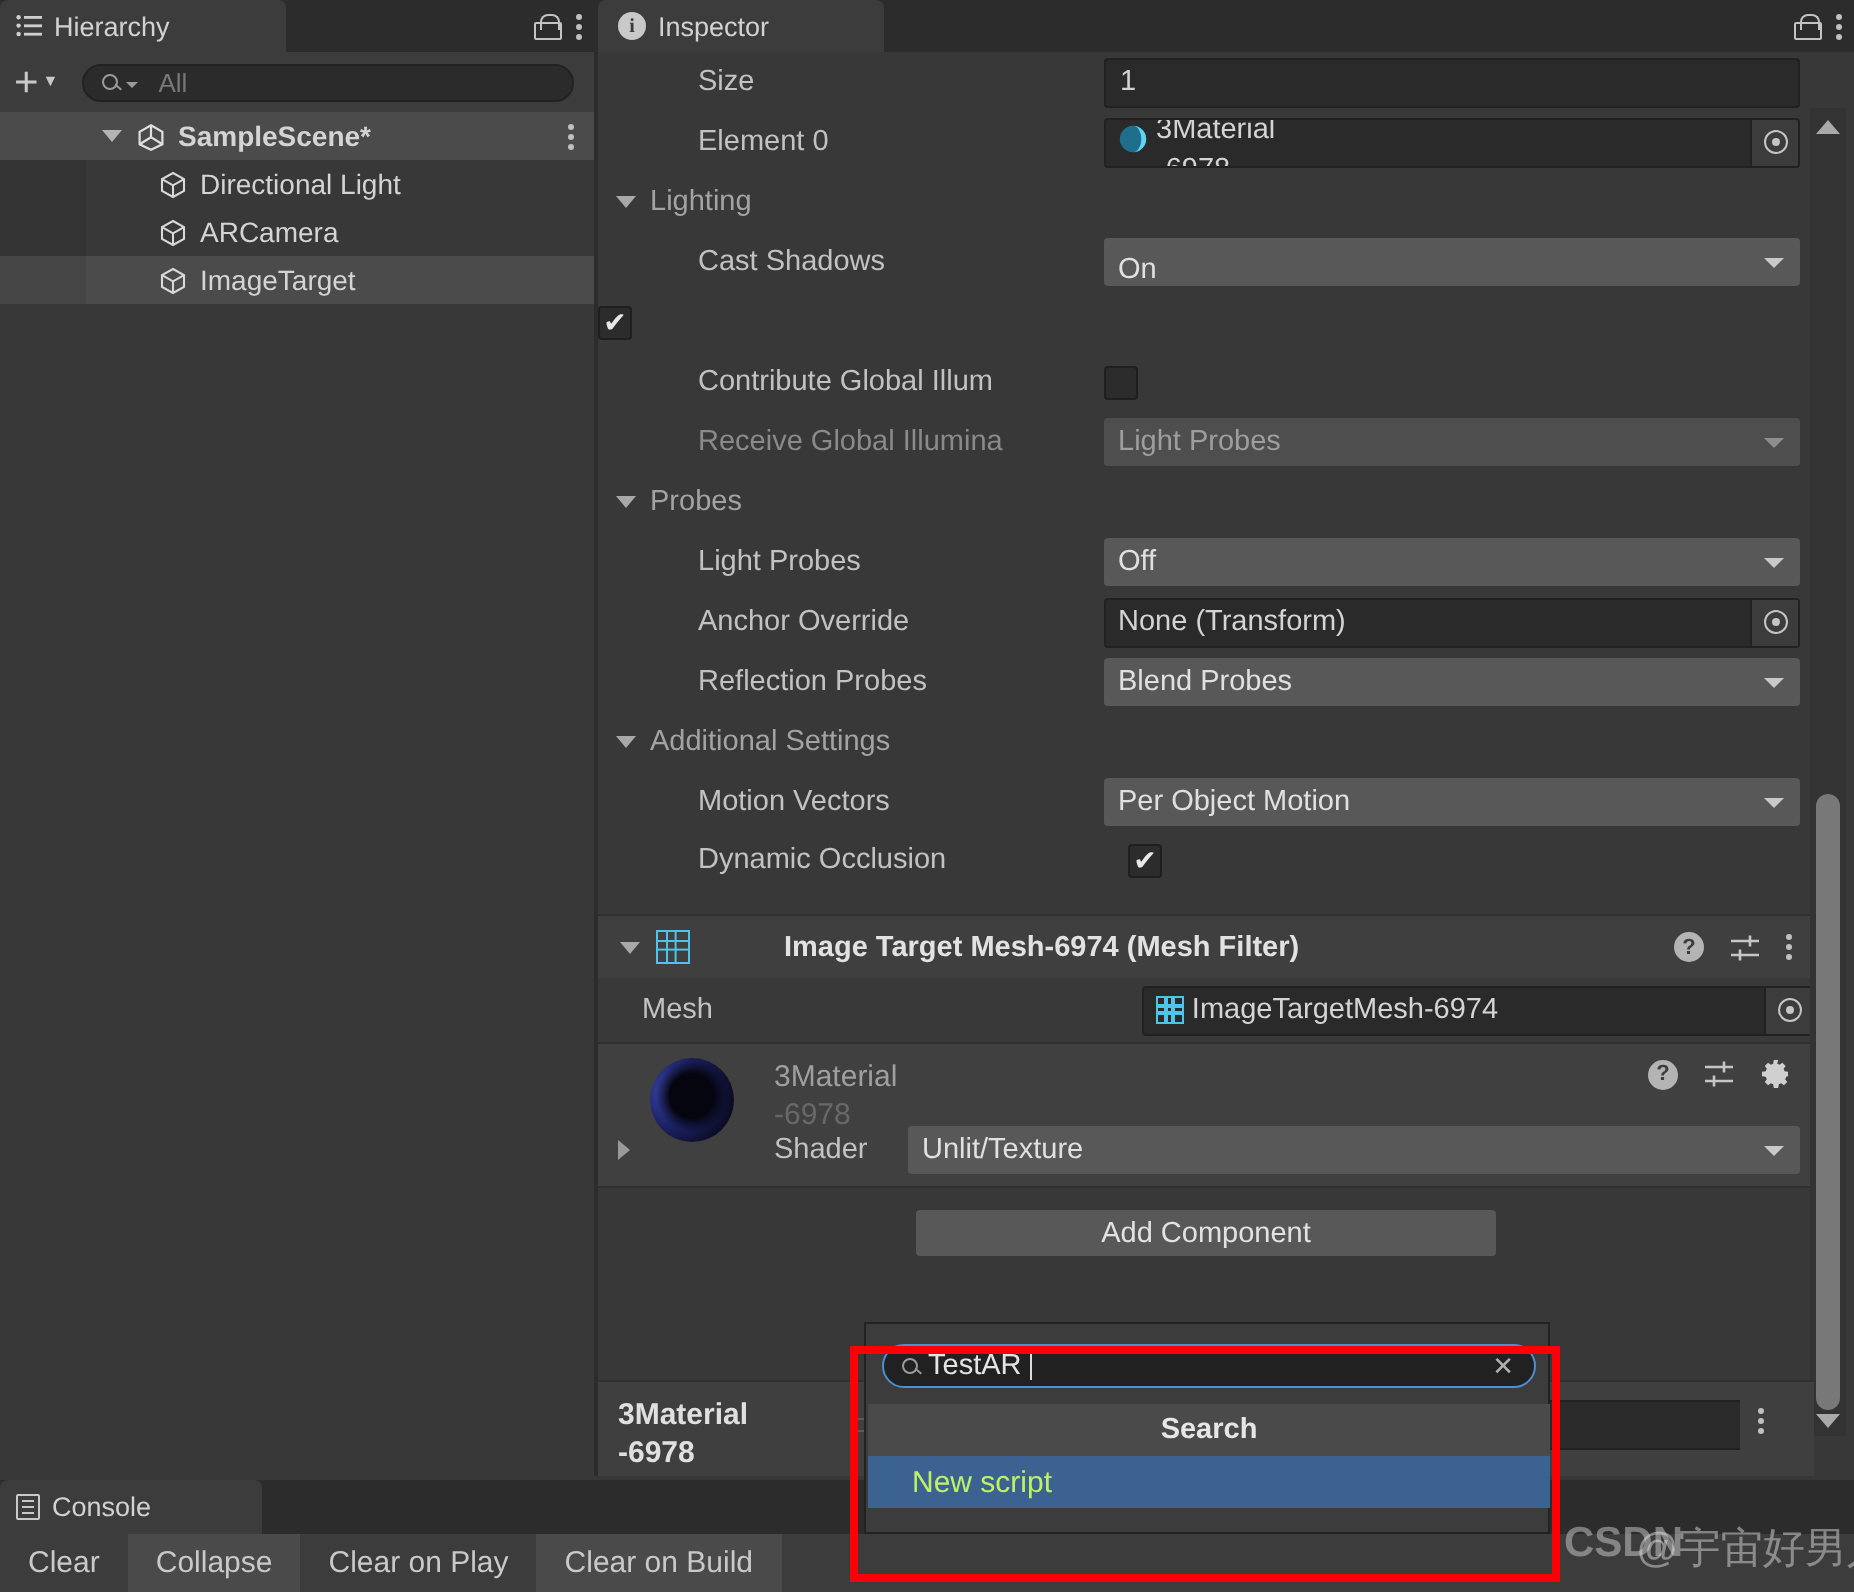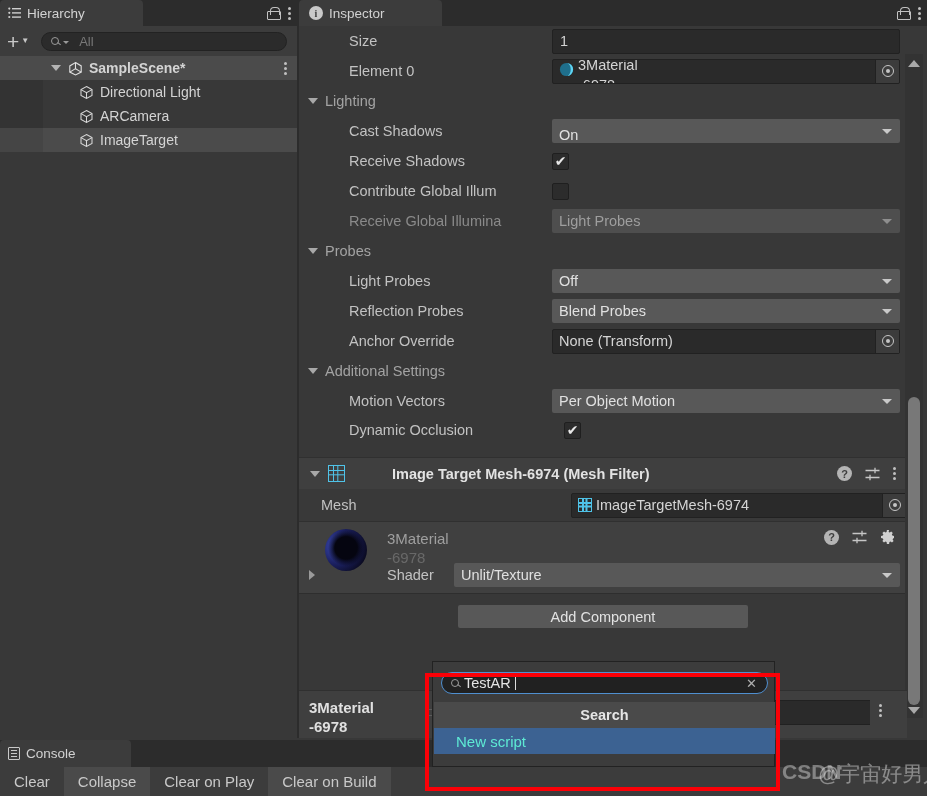--- a/index.html
+++ b/index.html
@@ -317,21 +317,21 @@
     color: #b0b0b0; font-size: 13px; line-height: 1;
   }
   #popup-searchlabel {
     position: absolute; left: 1px; top: 40px; width: 341px; height: 26px;
     background: #4a4a4a; display: flex; align-items: center; justify-content: center;
     color: #e6e6e6; font-weight: bold; font-size: 14.5px;
   }
   #popup-newscript {
     position: absolute; left: 1px; top: 66px; width: 341px; height: 26px;
     background: #3c6292; display: flex; align-items: center;
-    padding-left: 22px; color: #5eead4; font-size: 15px;
+    padding-left: 22px; color: #bef264; font-size: 15px;
   }
   #redbox {
     position: absolute; left: 425px; top: 673px; width: 355px; height: 118px;
     border: 4px solid #fb0007; z-index: 50; pointer-events: none;
   }
 
   
   #console {
     position: absolute; left: 0; top: 740px; width: 927px; height: 56px;
     background: #383838;
@@ -539,21 +539,20 @@
 
         <div class="prop-row">
           <div class="prop-label">Cast Shadows</div>
           <div class="dropdown" style="width:348px;align-items:flex-end;">
             <span>On</span>
             <span class="dd-arrow"></span>
           </div>
         </div>
 
         <div class="prop-row">
-          <div class="prop-label">Receive Shadows</div>
           <div class="checkbox">✔</div>
         </div>
 
         <div class="prop-row">
           <div class="prop-label" style="width:258px;padding-right:0;">Contribute Global Illum</div>
           <div class="checkbox" style="margin-left:-5px;"></div>
         </div>
 
         <div class="prop-row">
           <div class="prop-label dim" style="width:253px;">Receive Global Illumina</div>
@@ -565,41 +564,41 @@
 
         <div class="section-head">
           <span class="sec-tri"></span>
           <span>Probes</span>
         </div>
 
         <div class="prop-row">
           <div class="prop-label">Light Probes</div>
           <div class="dropdown" style="width:348px;">
             <span>Off</span>
-            <span class="dd-arrow"></span>
-          </div>
-        </div>
-
-        <div class="prop-row">
-          <div class="prop-label">Reflection Probes</div>
-          <div class="dropdown" style="width:348px;">
-            <span>Blend Probes</span>
             <span class="dd-arrow"></span>
           </div>
         </div>
 
         <div class="prop-row">
           <div class="prop-label">Anchor Override</div>
           <div class="objfield" style="width:348px;">
             <span>None (Transform)</span>
             <span class="picker">
                 <span class="donut">
                   <i></i>
                 </span>
               </span>
+          </div>
+        </div>
+
+        <div class="prop-row">
+          <div class="prop-label">Reflection Probes</div>
+          <div class="dropdown" style="width:348px;">
+            <span>Blend Probes</span>
+            <span class="dd-arrow"></span>
           </div>
         </div>
 
         <div class="section-head">
           <span class="sec-tri"></span>
           <span>Additional Settings</span>
         </div>
 
         <div class="prop-row">
           <div class="prop-label">Motion Vectors</div>

